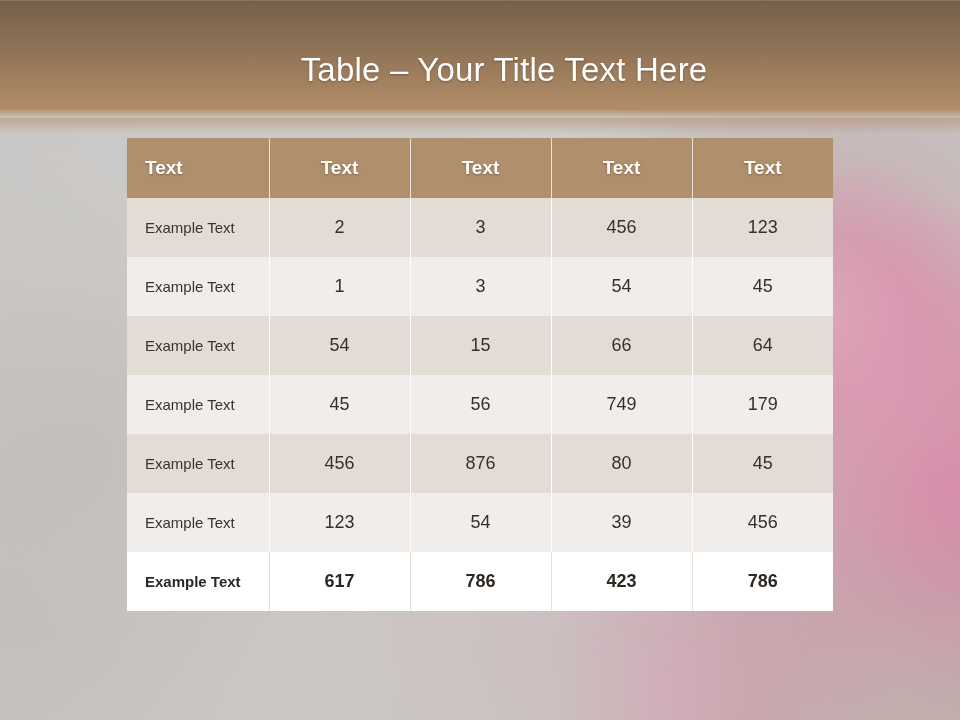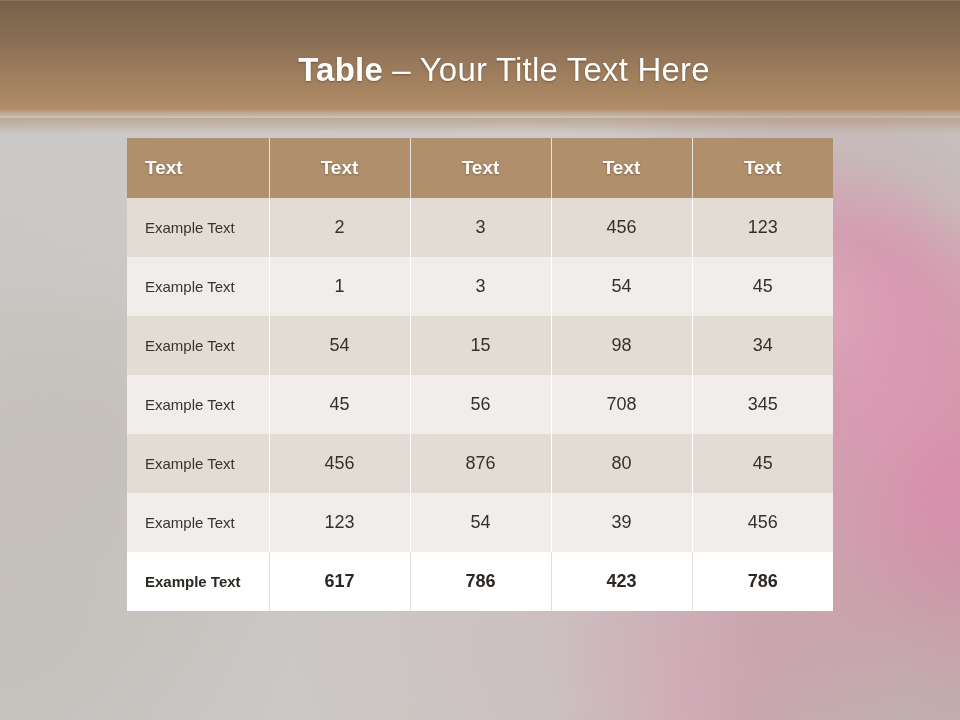--- a/index.html
+++ b/index.html
@@ -89,21 +89,21 @@
     left: 0; top: 50px;
     width: 960px;
     text-align: center;
     color: #ffffff;
     font-size: 33px;
     line-height: 40px;
     letter-spacing: 0.2px;
     text-shadow: 0 1px 2px rgba(60,40,25,0.45);
     white-space: nowrap;
   }
-  .title-text .bold { font-weight: bold; margin-left: 48px; }
+  .title-text .bold { font-weight: normal; margin-left: 48px; }
   .title-text .light { font-weight: normal; }
 
   
   .table-wrap {
     position: absolute;
     left: 127px;
     top: 138px;
     width: 706px;
   }
   table.data {
@@ -206,29 +206,29 @@
           <td class="first">Example Text</td>
           <td>1</td>
           <td>3</td>
           <td>54</td>
           <td>45</td>
         </tr>
         <tr class="odd">
           <td class="first">Example Text</td>
           <td>54</td>
           <td>15</td>
-          <td>98</td>
-          <td>34</td>
+          <td>66</td>
+          <td>64</td>
         </tr>
         <tr class="even">
           <td class="first">Example Text</td>
           <td>45</td>
           <td>56</td>
-          <td>708</td>
-          <td>345</td>
+          <td>749</td>
+          <td>179</td>
         </tr>
         <tr class="odd">
           <td class="first">Example Text</td>
           <td>456</td>
           <td>876</td>
           <td>80</td>
           <td>45</td>
         </tr>
         <tr class="even">
           <td class="first">Example Text</td>

